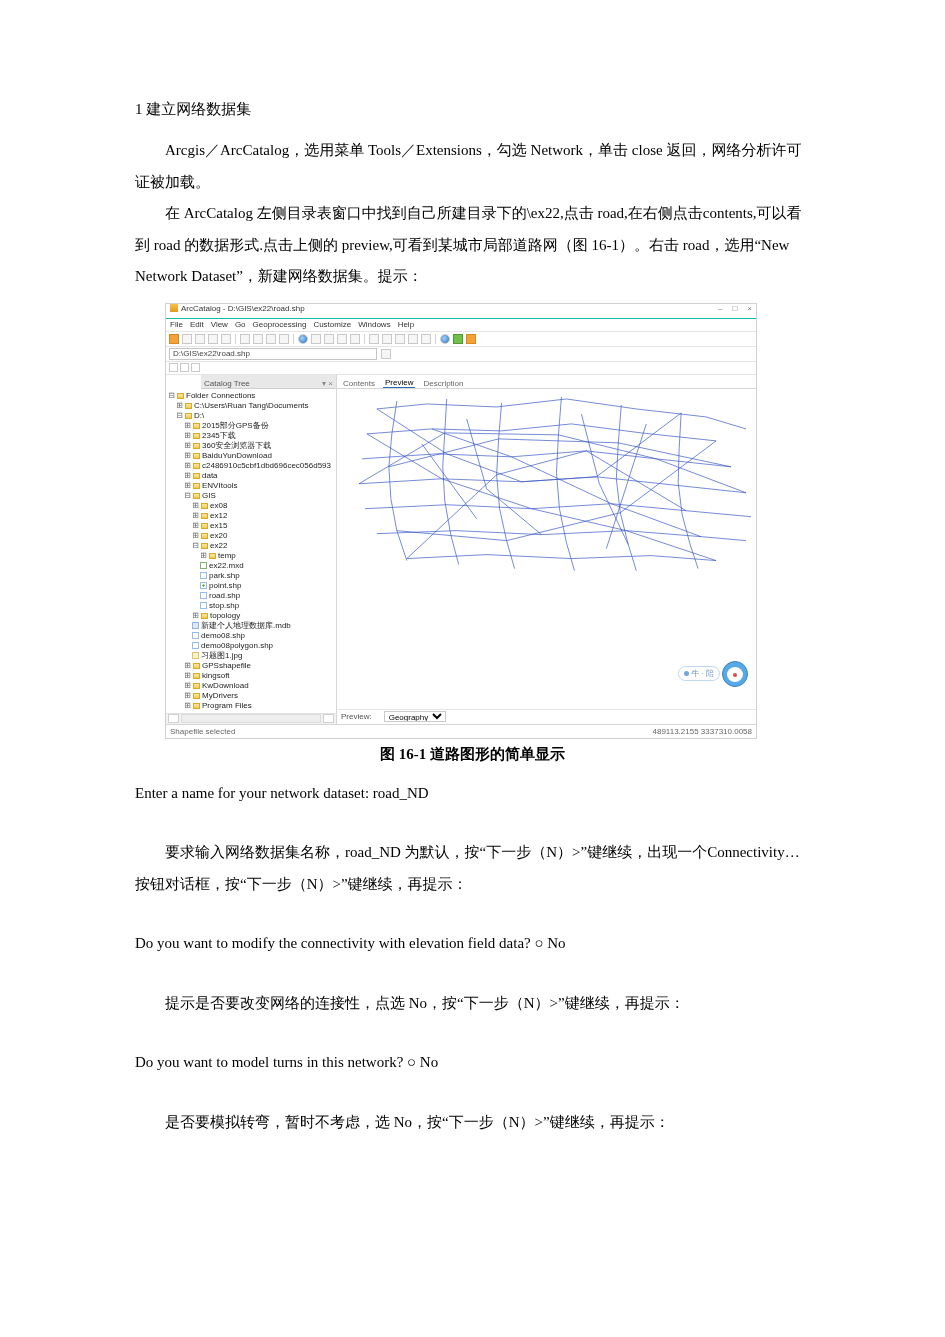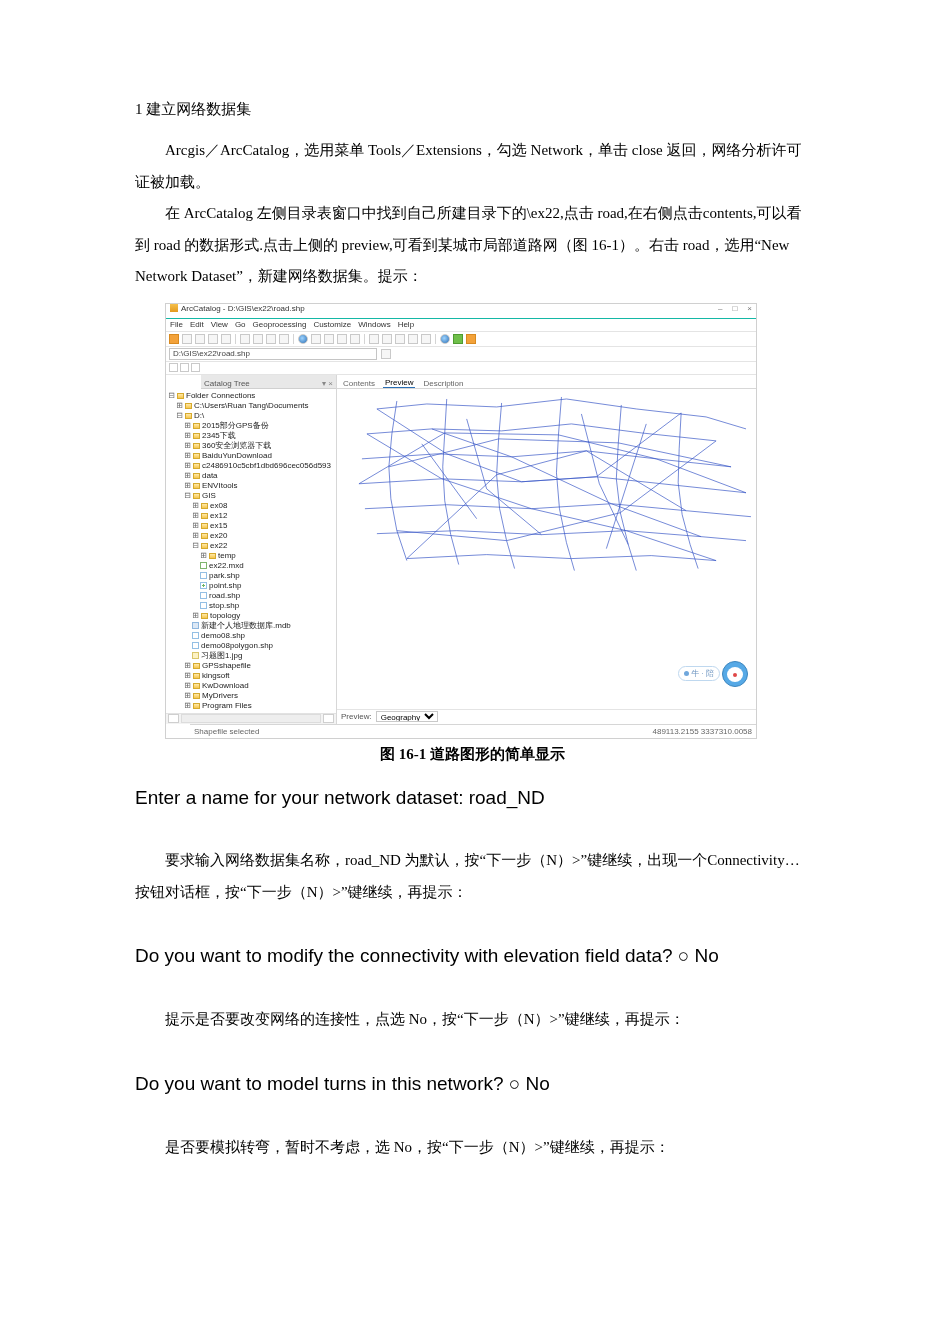--- a/index.html
+++ b/index.html
@@ -36,22 +36,22 @@
   }
   .gap-s { height: 8px; }
   .gap-m { height: 28px; }
   .caption {
     font-size: 15px;
     text-align: center;
     margin: 6px 0 6px 0;
     font-weight: bold;
   }
   .prompt {
-    font-family: Liberation Sans, sans-serif;
-    font-size: 19px;
+    font-family: Liberation Serif, serif;
+    font-size: 15px;
     line-height: 2.1;
   }
 
   
   .arc-window {
     width: 590px;
     margin: 10px 0 0 30px;
     border: 1px solid #d0d0d0;
     font-family: "Segoe UI", Tahoma, Arial, sans-serif;
     font-size: 8px;
@@ -199,38 +199,37 @@
     flex:1;
     position:relative;
     min-height:195px;
   }
   .arc-preview svg { position:absolute; inset:0; }
   .arc-preview-footer {
     height:14px;
     display:flex;
     align-items:center;
     padding:0 4px;
-    gap:4px;
+    gap:12px;
     border-top:1px solid #e4e4e4;
     color:#555;
   }
   .arc-preview-footer select {
     font-size:8px;
     height:11px;
     border:1px solid #c9c9c9;
     background:#fff;
   }
   .arc-status {
     height:13px;
     border-top:1px solid #d6d6d6;
     display:flex;
     align-items:center;
     padding:0 4px;
     color:#666;
-    margin-left:24px;
   }
   .arc-status .coords { margin-left:auto; }
 
   
   .badge {
     position:absolute;
     right:8px;
     bottom:22px;
     display:flex;
     align-items:center;

